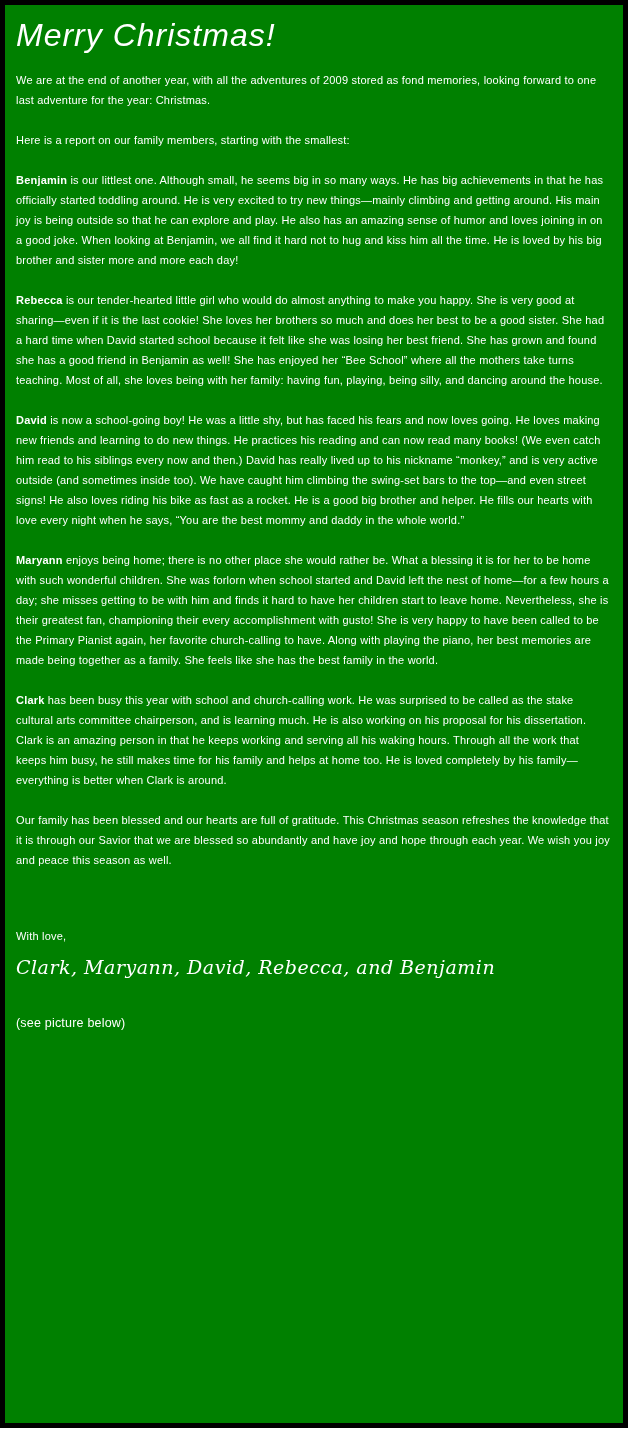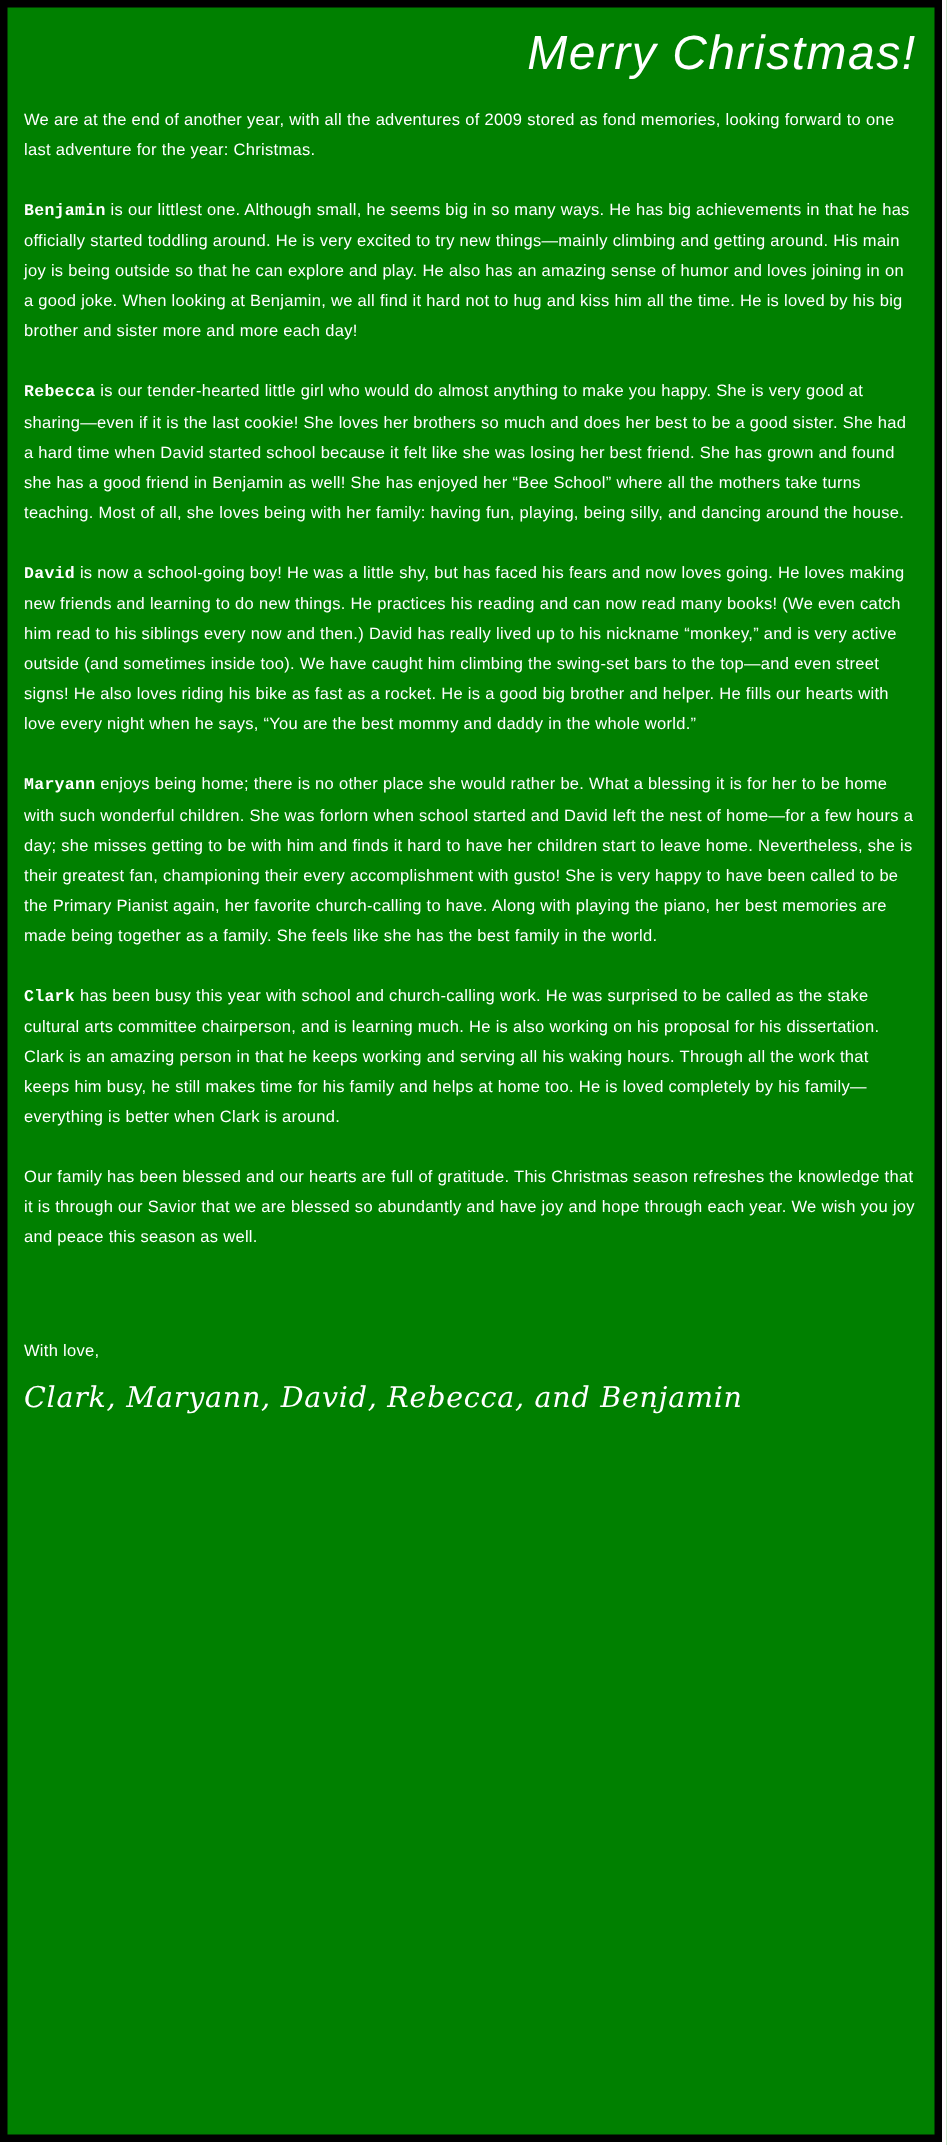--- a/index.html
+++ b/index.html
@@ -22,36 +22,35 @@
     width: 628px;
     height: 1428px;
     box-sizing: border-box;
     background: #008000;
     border: 5px solid #000000;
     padding: 6px 12px 0 11px;
     color: #ffffff;
     overflow: hidden;
   }
   .title {
-    text-align: right;
+    text-align: left;
     font-style: italic;
     font-weight: normal;
     font-size: 32px;
     letter-spacing: 1px;
     margin: 6px 0 16px 0;
   }
   p.body {
     font-size: 11px;
     line-height: 20px;
     margin: 0 0 20px 0;
     letter-spacing: 0.2px;
   }
   p.body strong {
     font-weight: bold;
-    font-family: Liberation Mono, monospace;
   }
   .signoff {
     margin-top: 56px !important;
     margin-bottom: 10px !important;
   }
   .sig-name {
     font-family: "DejaVu Serif", serif;
     font-style: italic;
     font-size: 30px;
     letter-spacing: 1.5px;
@@ -72,33 +71,35 @@
 </head>
 <body>
 
 <div class="page">
   <div class="letter">
 
     <h1 class="title">Merry Christmas!</h1>
 
     <p class="body">We are at the end of another year, with all the adventures of 2009 stored as fond memories, looking forward to one last adventure for the year: Christmas.</p>
 
+    <p class="body">Here is a report on our family members, starting with the smallest:</p>
 
     <p class="body"><strong>Benjamin</strong><span> is our littlest one. Although small, he seems big in so many ways. He has big achievements in that he has officially started toddling around. He is very excited to try new things—mainly climbing and getting around. His main joy is being outside so that he can explore and play. He also has an amazing sense of humor and loves joining in on a good joke. When looking at Benjamin, we all find it hard not to hug and kiss him all the time. He is loved by his big brother and sister more and more each day!</span></p>
 
     <p class="body"><strong>Rebecca</strong><span> is our tender-hearted little girl who would do almost anything to make you happy. She is very good at sharing—even if it is the last cookie! She loves her brothers so much and does her best to be a good sister. She had a hard time when David started school because it felt like she was losing her best friend. She has grown and found she has a good friend in Benjamin as well! She has enjoyed her “Bee School” where all the mothers take turns teaching. Most of all, she loves being with her family: having fun, playing, being silly, and dancing around the house.</span></p>
 
     <p class="body"><strong>David</strong><span> is now a school-going boy! He was a little shy, but has faced his fears and now loves going. He loves making new friends and learning to do new things. He practices his reading and can now read many books! (We even catch him read to his siblings every now and then.) David has really lived up to his nickname “monkey,” and is very active outside (and sometimes inside too). We have caught him climbing the swing-set bars to the top—and even street signs! He also loves riding his bike as fast as a rocket. He is a good big brother and helper. He fills our hearts with love every night when he says, “You are the best mommy and daddy in the whole world.”</span></p>
 
     <p class="body"><strong>Maryann</strong><span> enjoys being home; there is no other place she would rather be. What a blessing it is for her to be home with such wonderful children. She was forlorn when school started and David left the nest of home—for a few hours a day; she misses getting to be with him and finds it hard to have her children start to leave home. Nevertheless, she is their greatest fan, championing their every accomplishment with gusto! She is very happy to have been called to be the Primary Pianist again, her favorite church-calling to have. Along with playing the piano, her best memories are made being together as a family. She feels like she has the best family in the world.</span></p>
 
     <p class="body"><strong>Clark</strong><span> has been busy this year with school and church-calling work. He was surprised to be called as the stake cultural arts committee chairperson, and is learning much. He is also working on his proposal for his dissertation. Clark is an amazing person in that he keeps working and serving all his waking hours. Through all the work that keeps him busy, he still makes time for his family and helps at home too. He is loved completely by his family—everything is better when Clark is around.</span></p>
 
     <p class="body">Our family has been blessed and our hearts are full of gratitude. This Christmas season refreshes the knowledge that it is through our Savior that we are blessed so abundantly and have joy and hope through each year. We wish you joy and peace this season as well.</p>
 
     <p class="body signoff">With love,</p>
 
 
     <div class="sig-members">Clark, Maryann, David, Rebecca, and Benjamin</div>
 
+    <div class="footnote">(see picture below)</div>
 
   </div>
 </div>
 
 </body></html>

